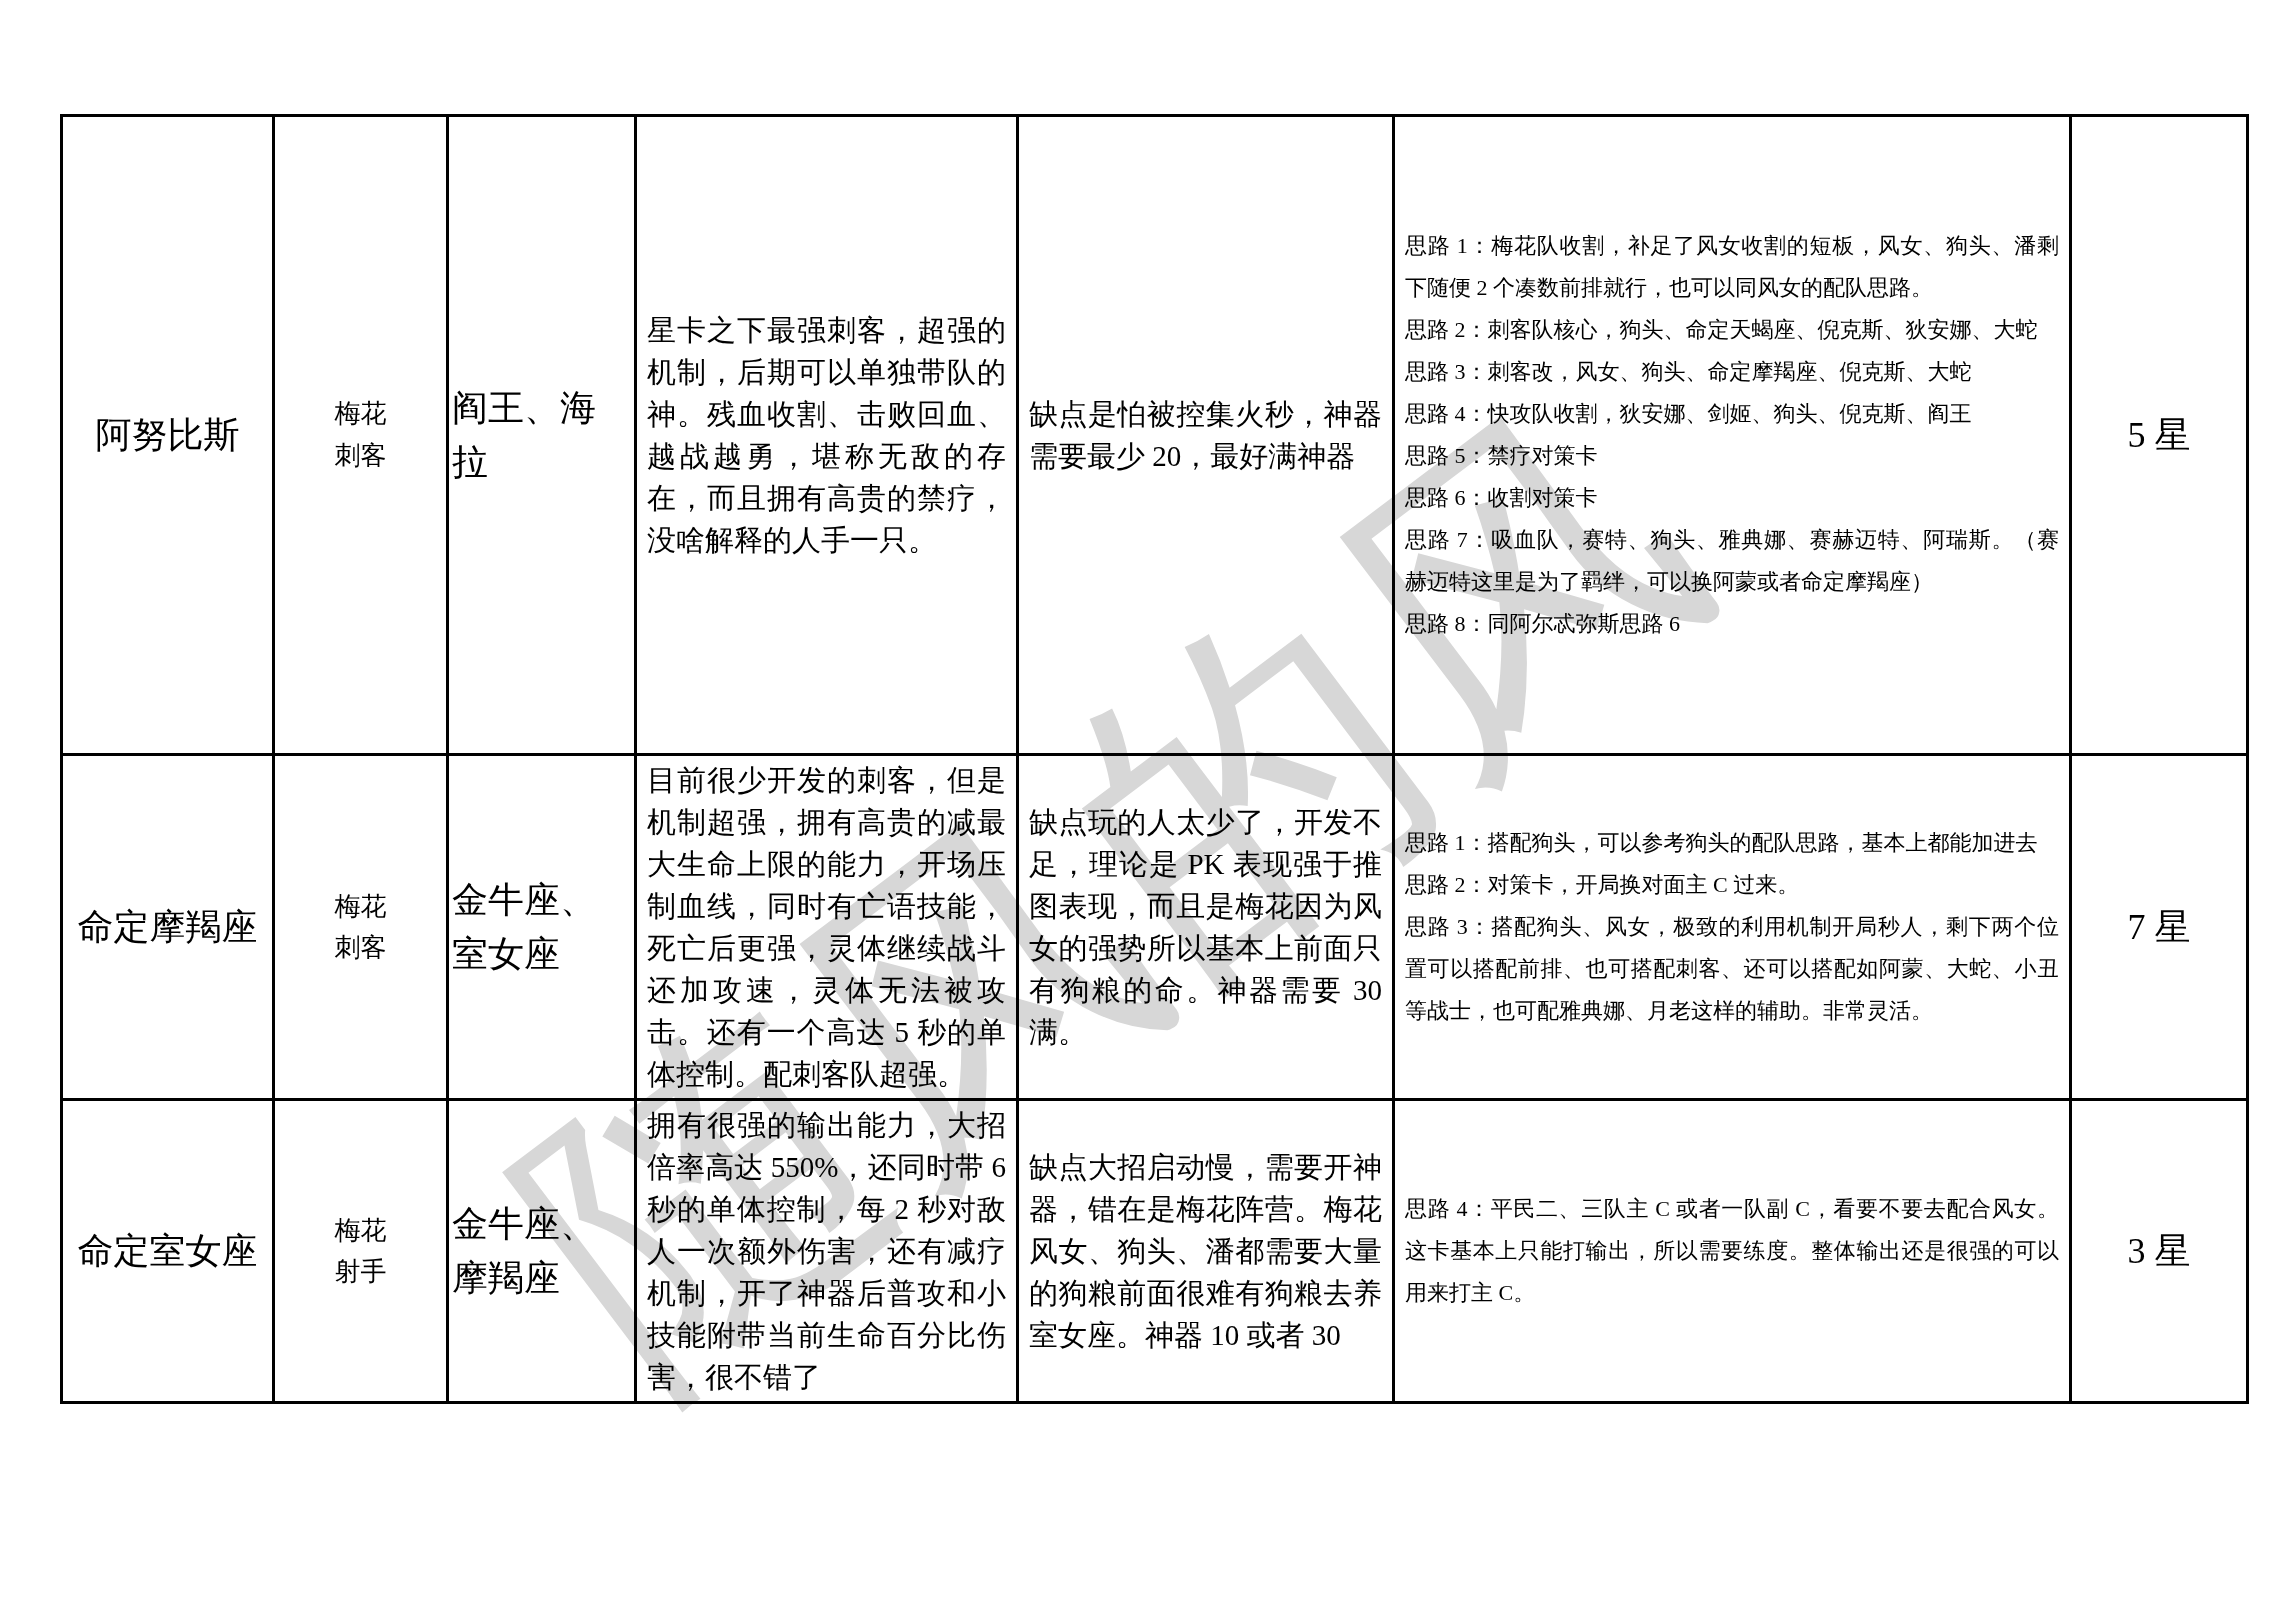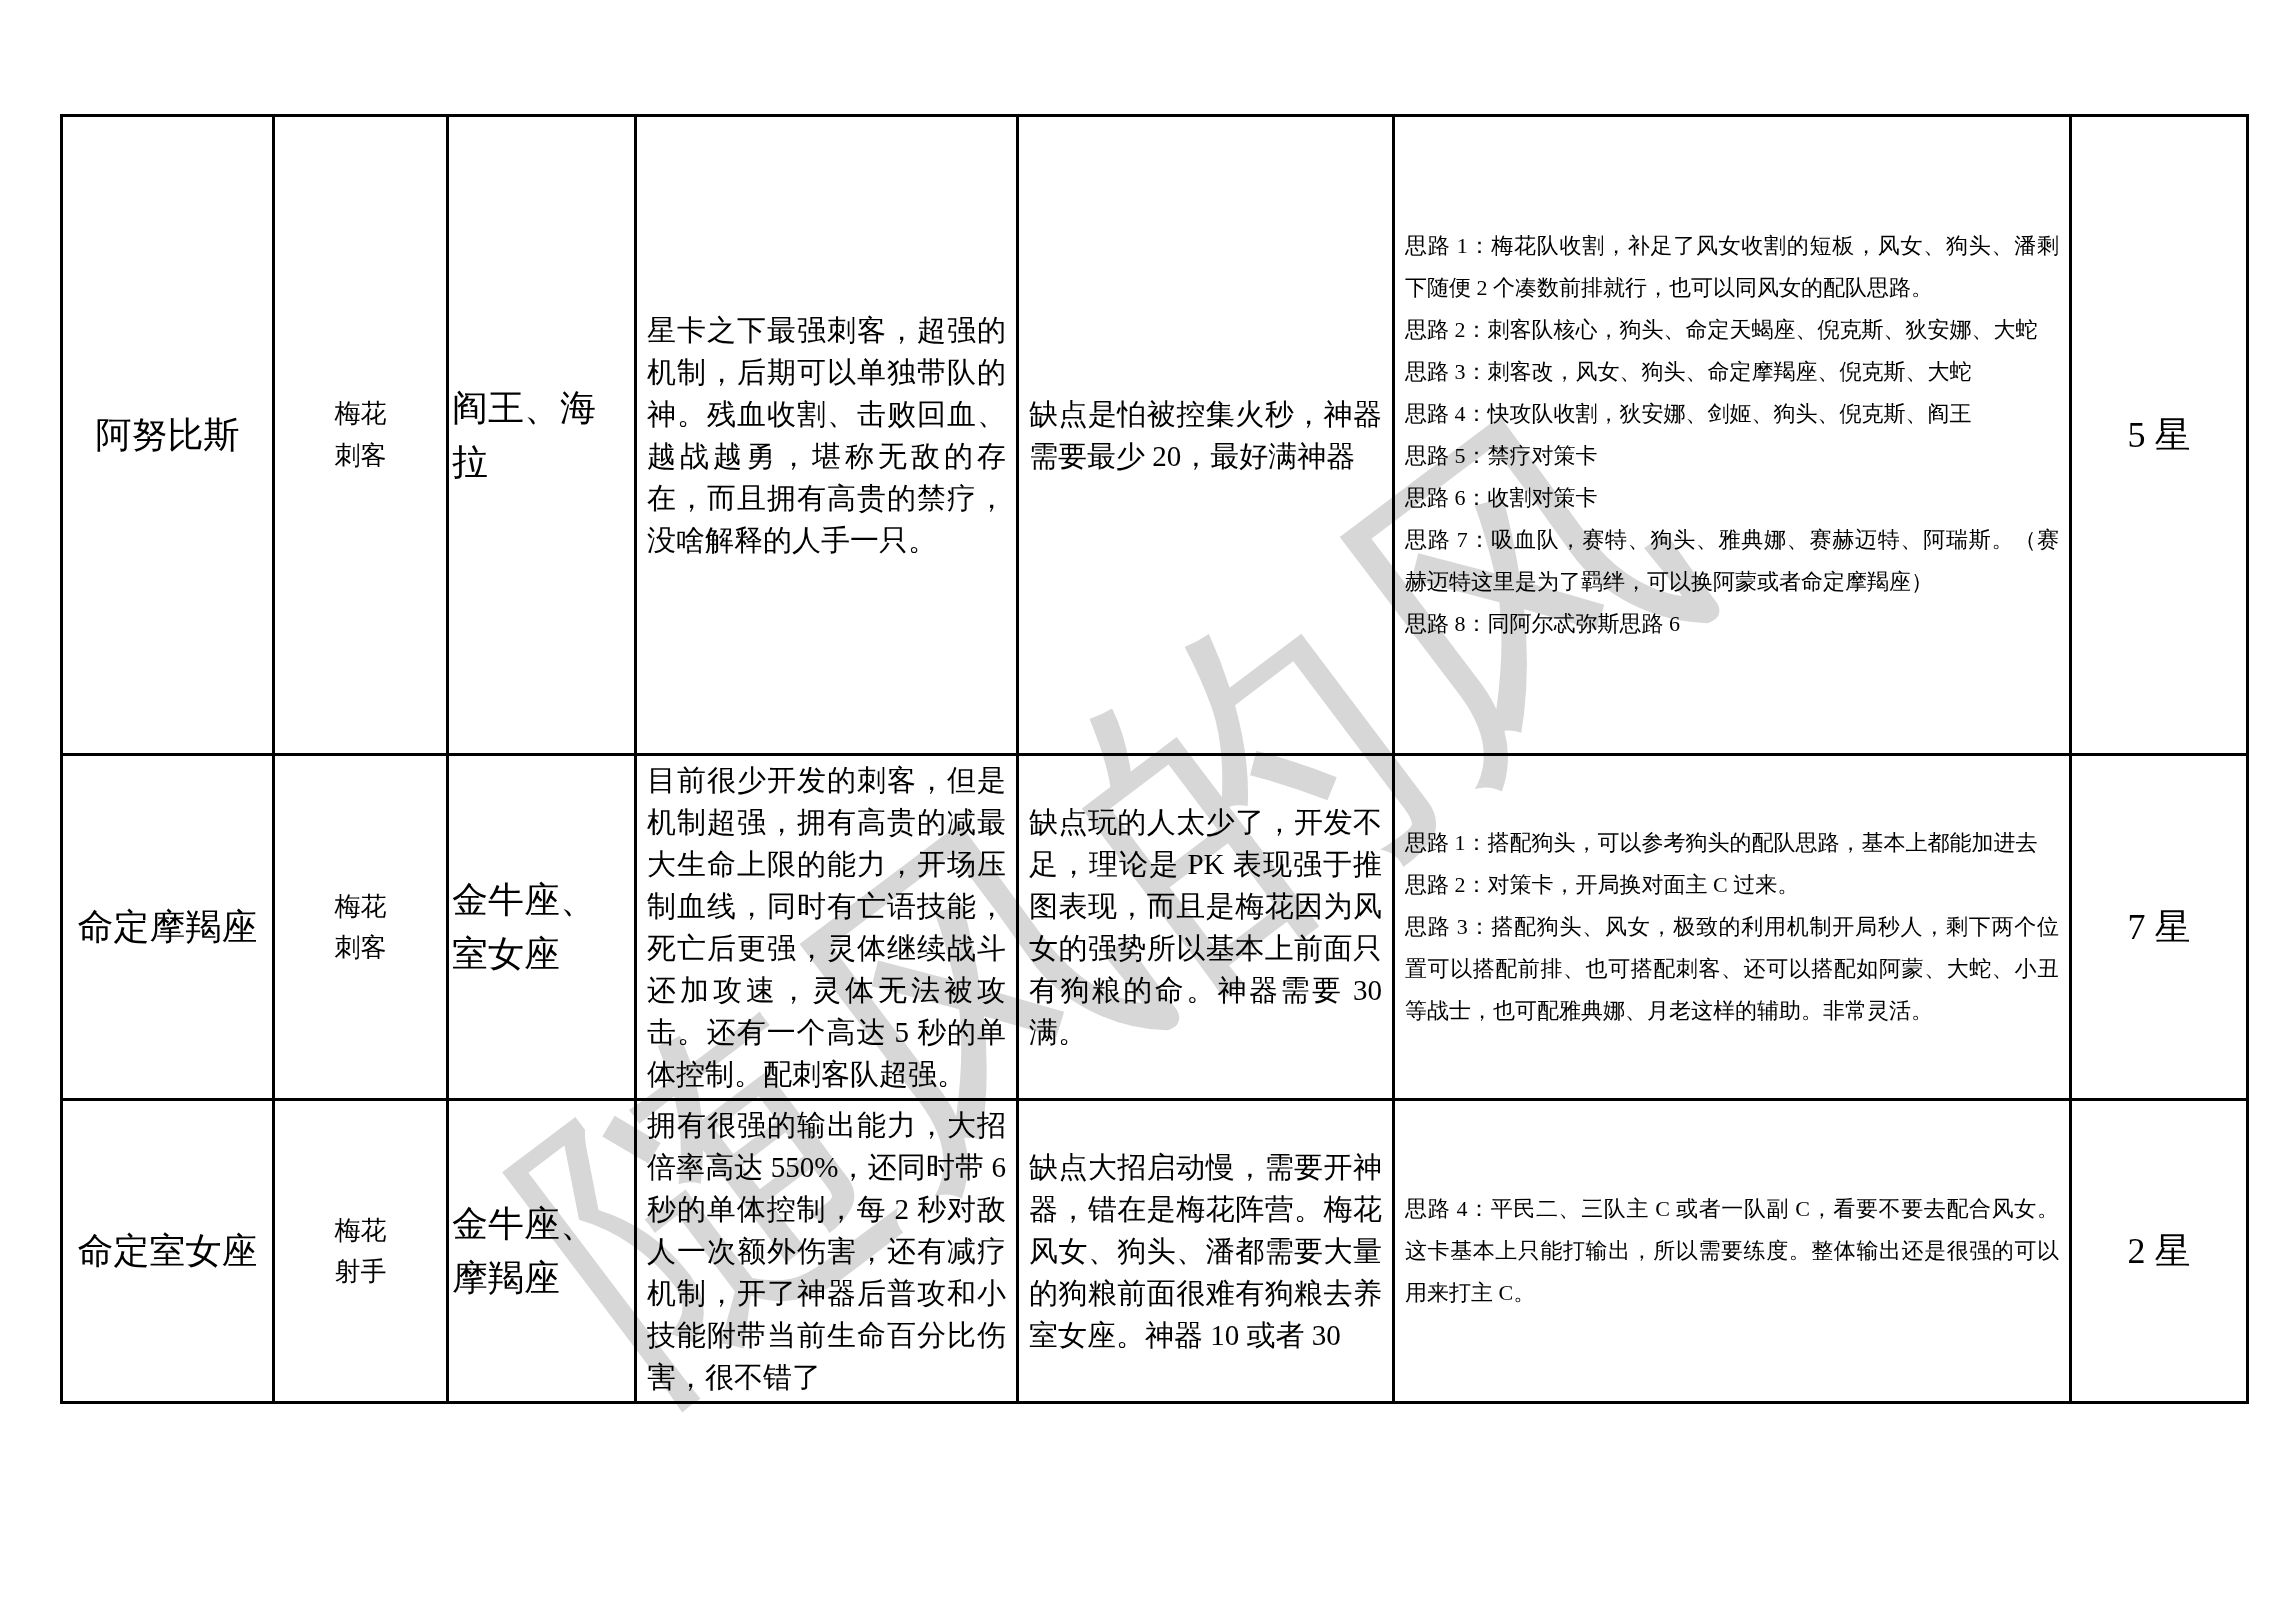--- a/index.html
+++ b/index.html
@@ -95,19 +95,19 @@
         <td class="c-rating">7 星</td>
       </tr>
       <tr style="height:290px">
         <td class="c-name">命定室女座</td>
         <td class="c-faction">梅花
 射手</td>
         <td class="c-bonds">金牛座、摩羯座</td>
         <td class="c-text va-top">拥有很强的输出能力，大招倍率高达 550%，还同时带 6 秒的单体控制，每 2 秒对敌人一次额外伤害，还有减疗机制，开了神器后普攻和小技能附带当前生命百分比伤害，很不错了</td>
         <td class="c-text">缺点大招启动慢，需要开神器，错在是梅花阵营。梅花风女、狗头、潘都需要大量的狗粮前面很难有狗粮去养室女座。神器 10 或者 30</td>
         <td class="c-strat">思路 4：平民二、三队主 C 或者一队副 C，看要不要去配合风女。这卡基本上只能打输出，所以需要练度。整体输出还是很强的可以用来打主 C。</td>
-        <td class="c-rating">2 星</td>
+        <td class="c-rating">3 星</td>
       </tr>
     </tbody>
   </table>
 
 </div>
 
 
 </body></html>

